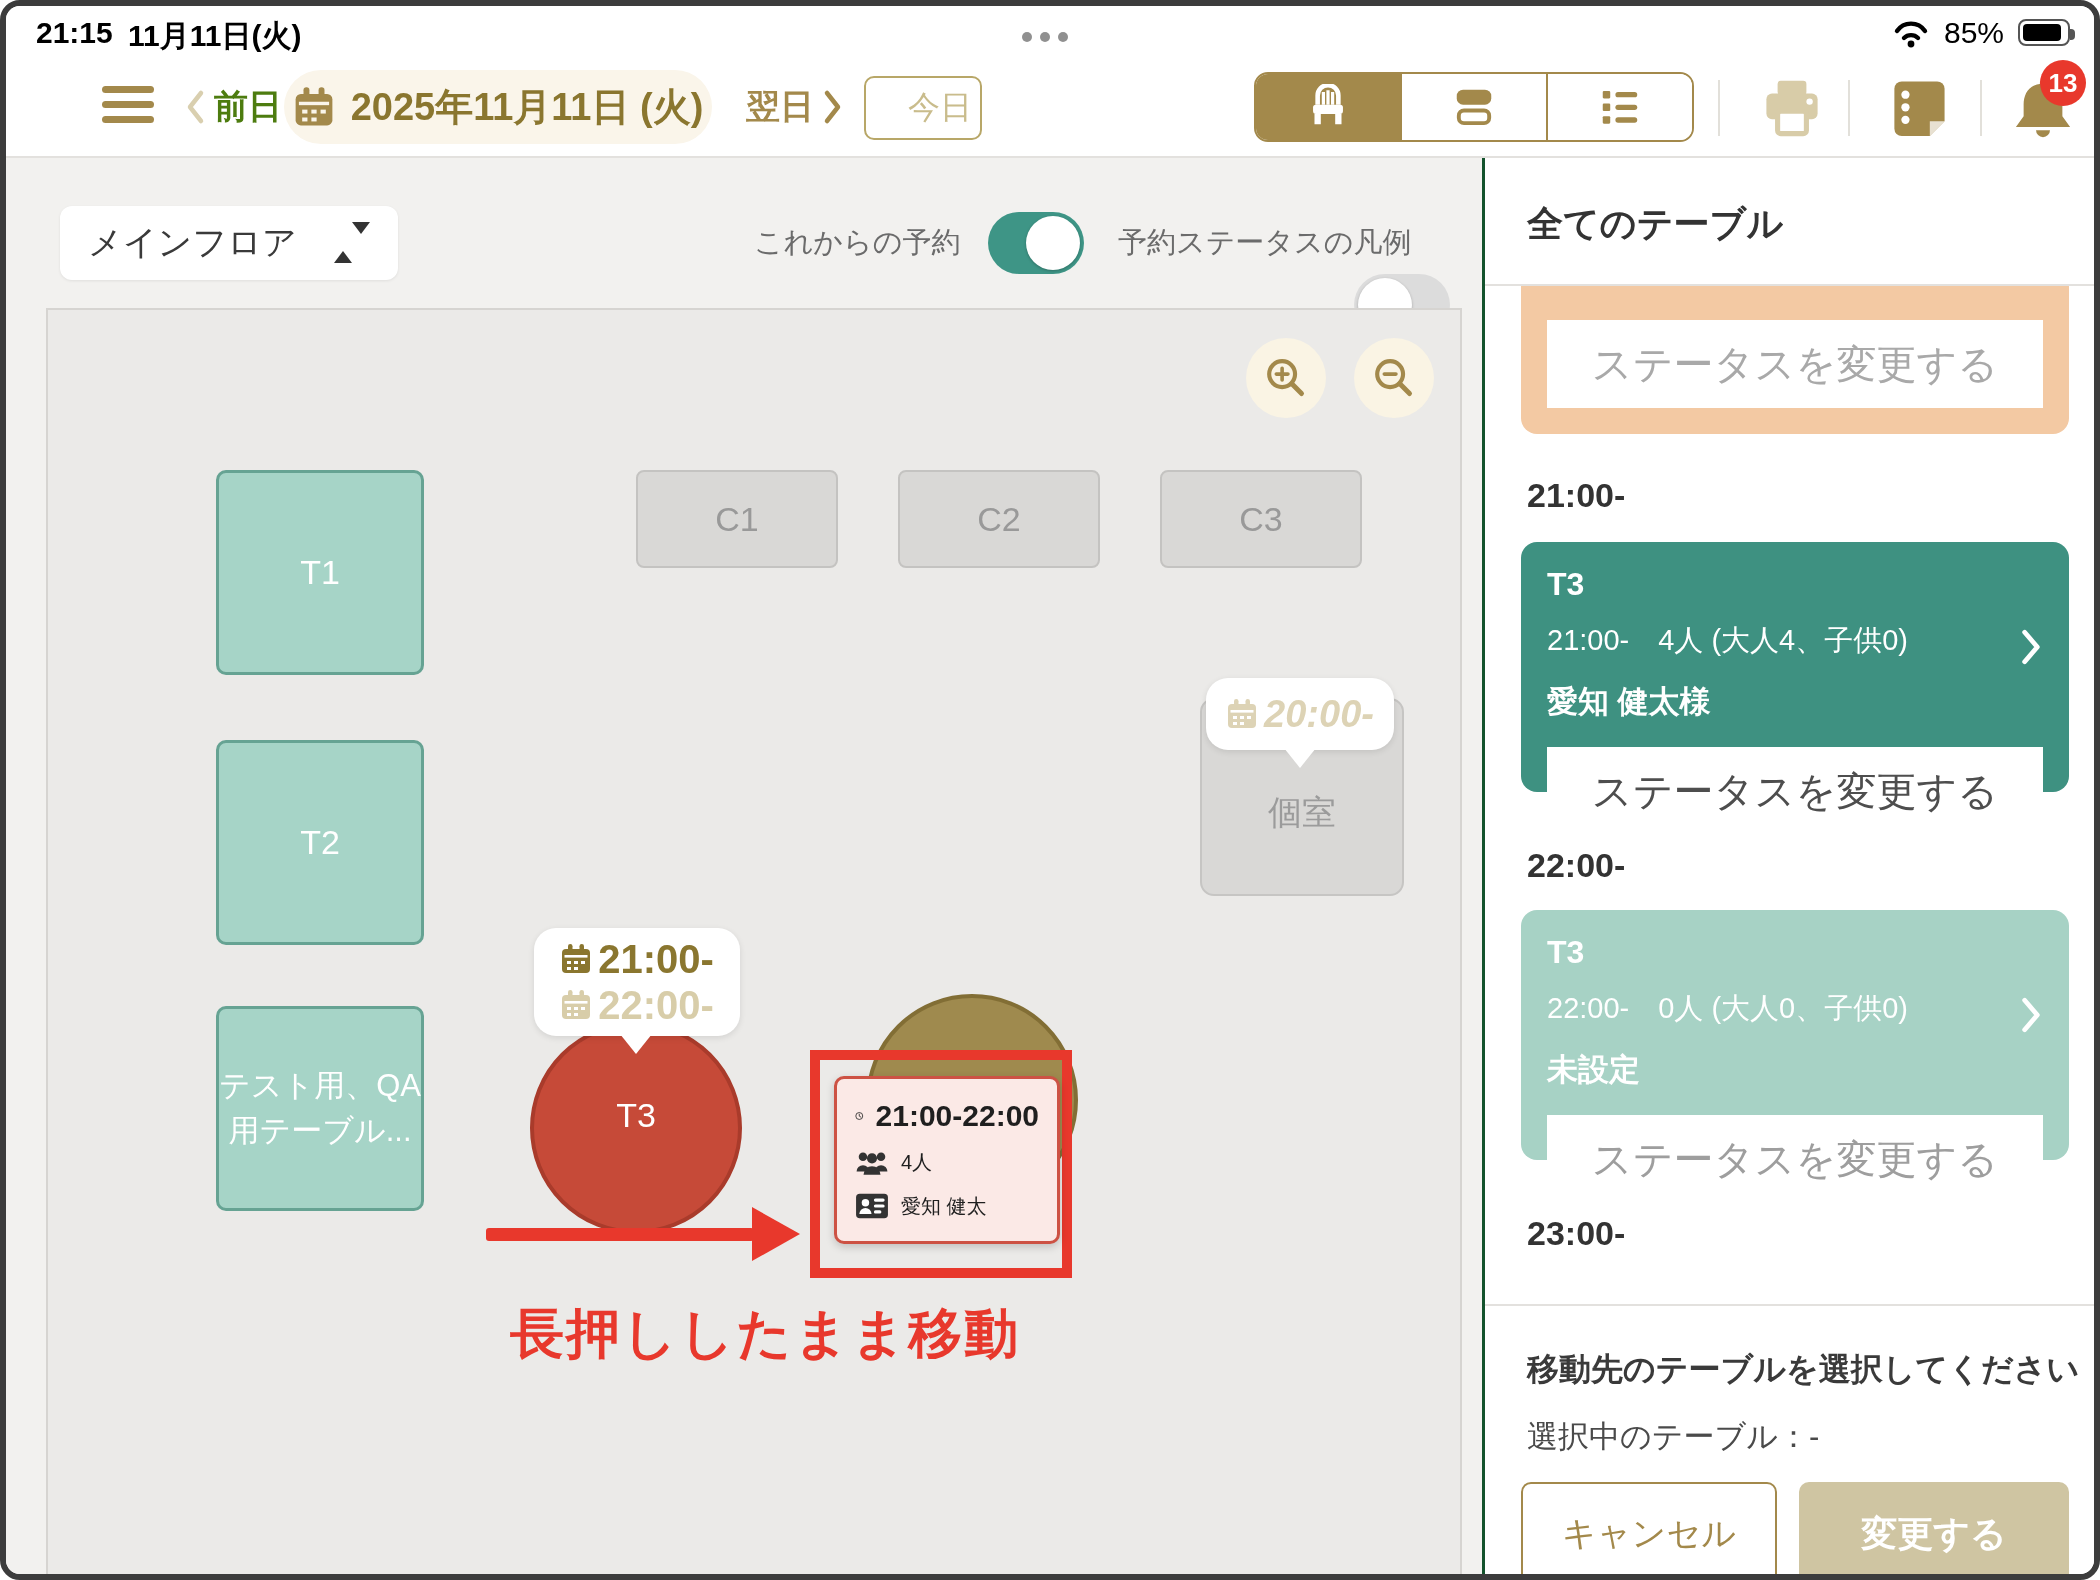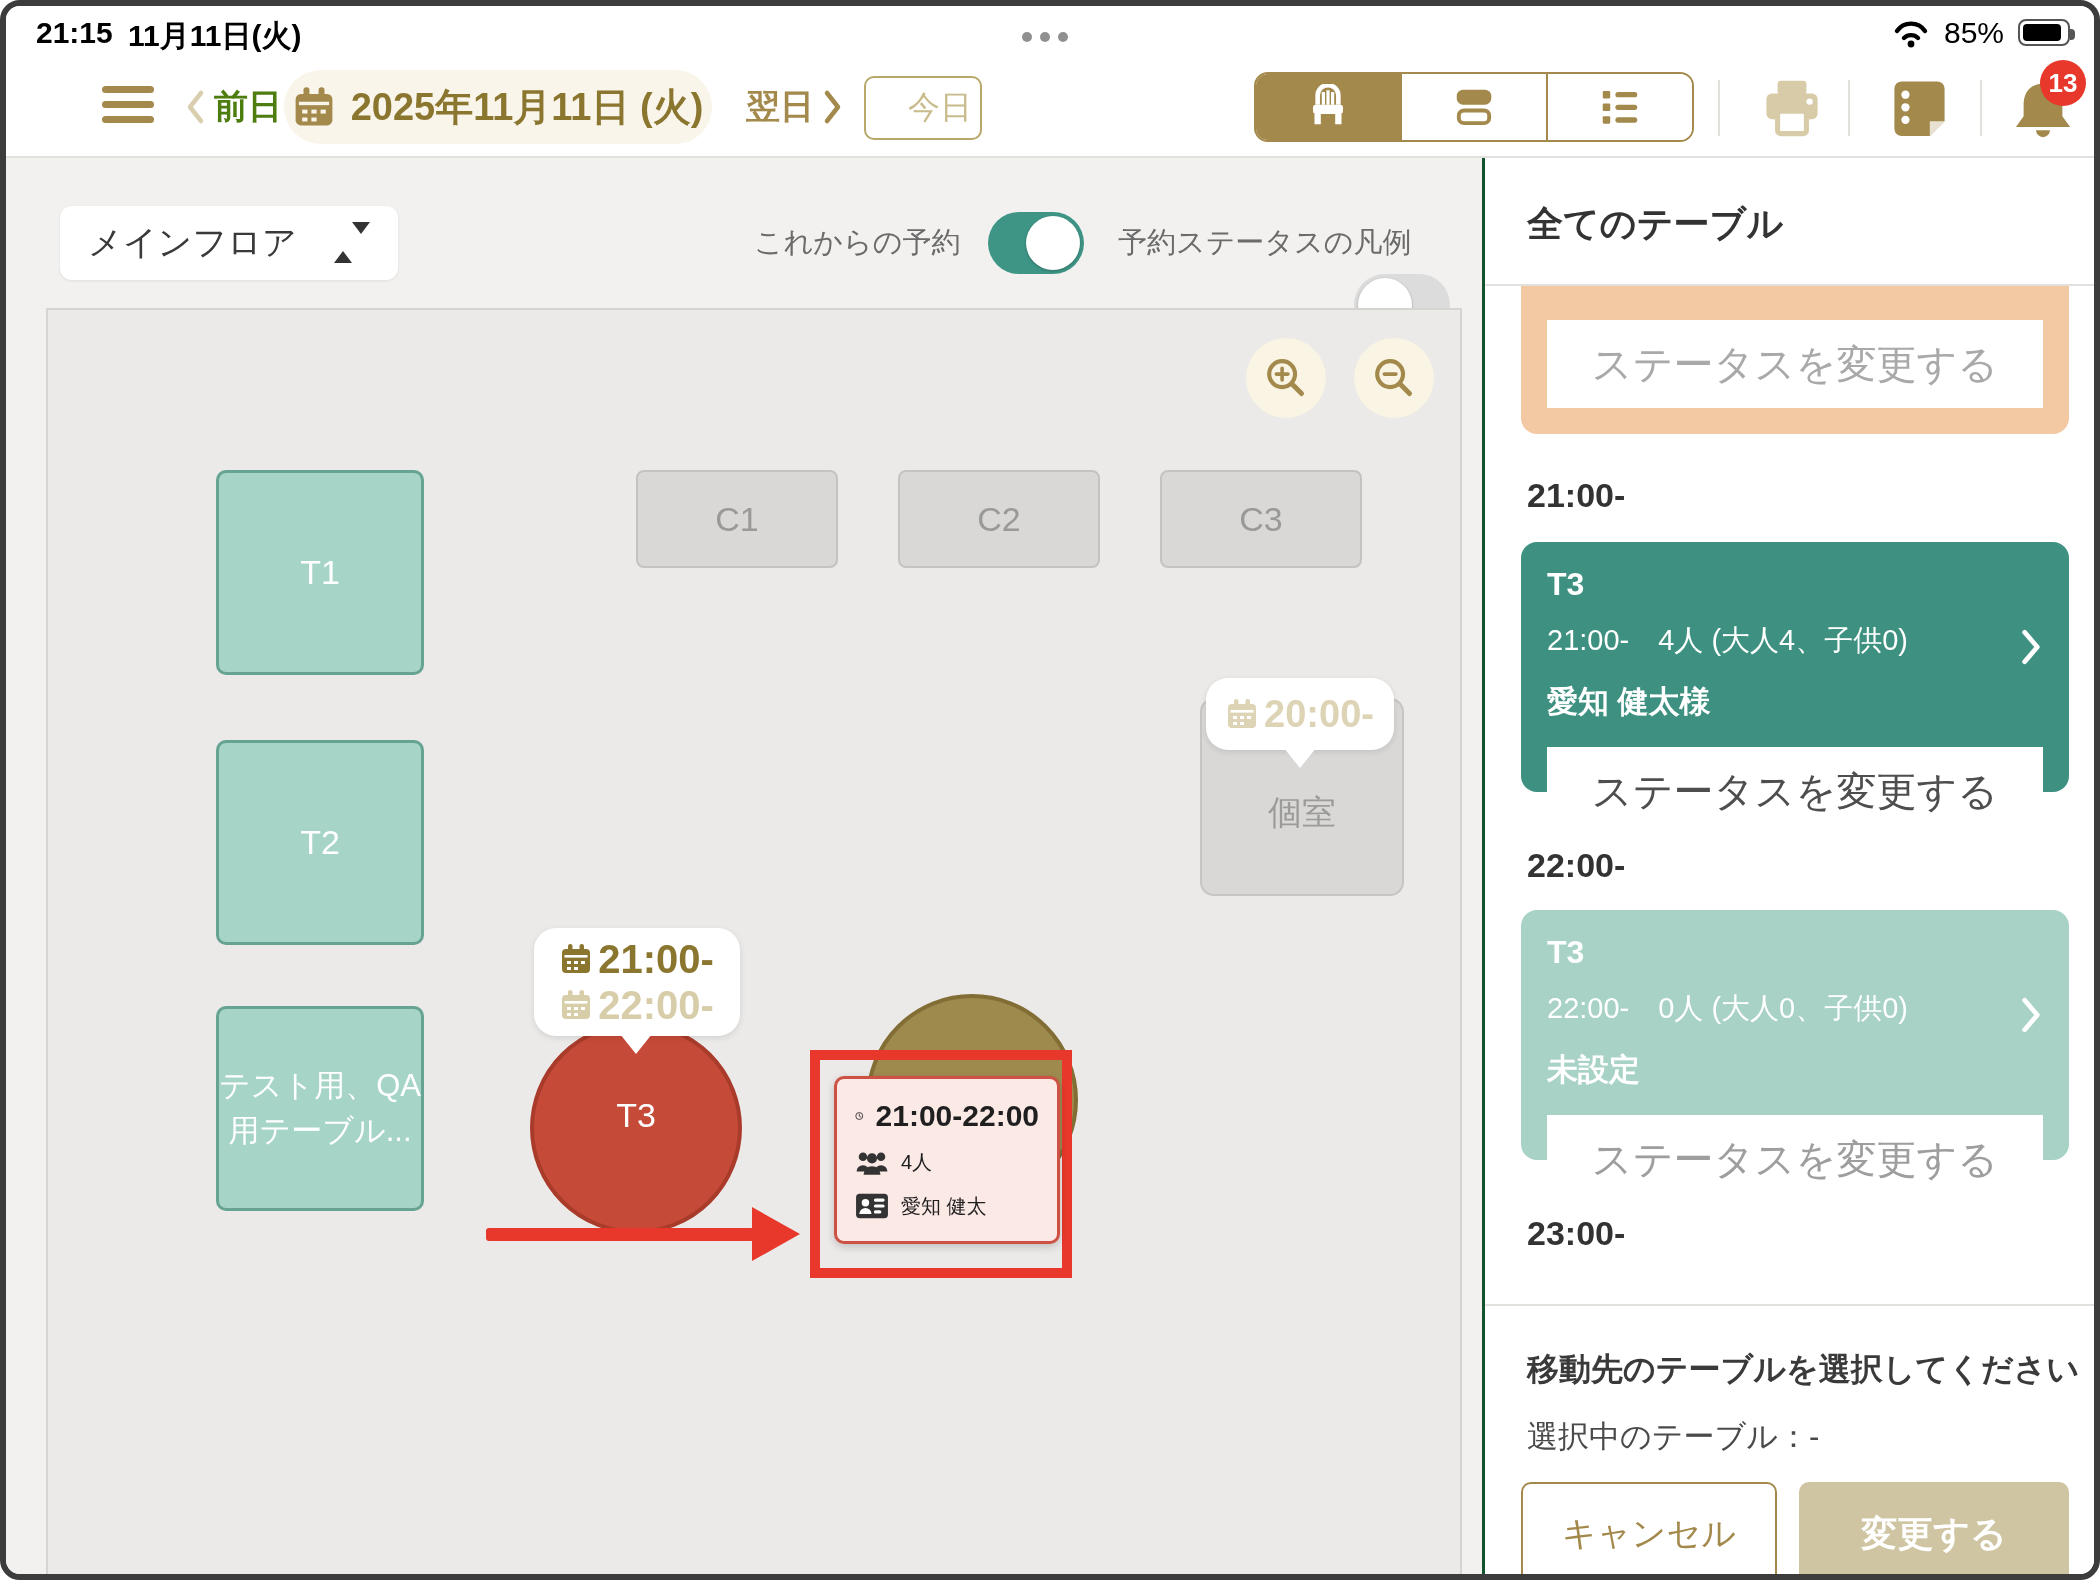--- a/index.html
+++ b/index.html
@@ -260,21 +260,21 @@
       <div class="a tbl-teal" style="left:168px;top:696px;width:208px;height:205px;flex-direction:column;font-size:31px;line-height:1.45;">
         <span>テスト用、QA</span>
         <span>用テーブル...</span>
       </div>
 
       <div class="a tbl-gray" style="left:588px;top:160px;width:202px;height:98px;">C1</div>
       <div class="a tbl-gray" style="left:850px;top:160px;width:202px;height:98px;">C2</div>
       <div class="a tbl-gray" style="left:1112px;top:160px;width:202px;height:98px;">C3</div>
 
       <div class="a room" style="left:1152px;top:388px;width:204px;height:198px;">個室</div>
-      <div class="a bubble" style="left:1158px;top:368px;width:188px;height:72px;">
+      <div class="a bubble" style="left:1158px;top:368px;width:188px;height:72px;font-style:italic;">
         <div class="row" style="height:72px;color:#DDD3B5;font-size:38px;font-weight:700;">
           <svg width="32" height="32" viewBox="0 0 32 32" style="color:#DDD3B5">
             <rect x="2" y="6" width="28" height="24" rx="4" fill="currentColor"></rect>
             <rect x="8" y="1" width="4.5" height="9" rx="2.2" fill="currentColor"></rect>
               <rect x="19.5" y="1" width="4.5" height="9" rx="2.2" fill="currentColor"></rect>
             <rect x="4.5" y="12" width="23" height="2.6" fill="#fff"></rect>
             <g fill="#fff">
                 <rect x="7" y="18" width="4" height="3"></rect>
                 <rect x="14" y="18" width="4" height="3"></rect>
                 <rect x="21" y="18" width="4" height="3"></rect>
@@ -360,20 +360,21 @@
             <rect x="20" y="14.3" width="11.5" height="3.4" rx="1.7" fill="#fff"></rect>
             <rect x="20" y="20.6" width="8" height="3.4" rx="1.7" fill="#fff"></rect>
           </svg>
           <span class="tt-txt nowrap">愛知 健太</span>
         </div>
       </div>
 
       <div class="a arrow-shaft" style="left:438px;top:918px;width:268px;"></div>
       <div class="a arrow-head" style="left:704px;top:897px;"></div>
 
+      <span class="a ann-text nowrap" style="left:462px;top:988px;">長押ししたまま移動</span>
     </div>
   </div>
 
   <div class="a sidebar" style="left:1476px;top:152px;width:612px;height:1416px;">
 
     <span class="a sb-title nowrap" style="left:42px;top:42px;">全てのテーブル</span>
     <div class="a hline" style="left:0;top:126px;width:612px;"></div>
 
     <div class="a c-orange" style="left:36px;top:128px;width:548px;height:148px;">
       <button class="card-btn" style="margin-top:4px;color:#A9A9A9;">ステータスを変更する</button>

